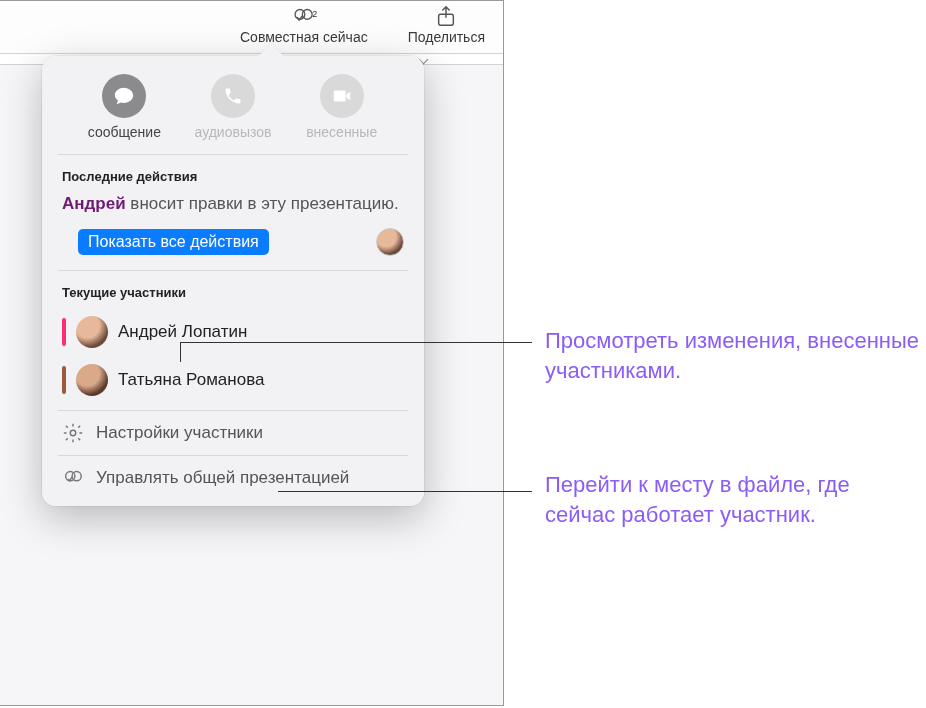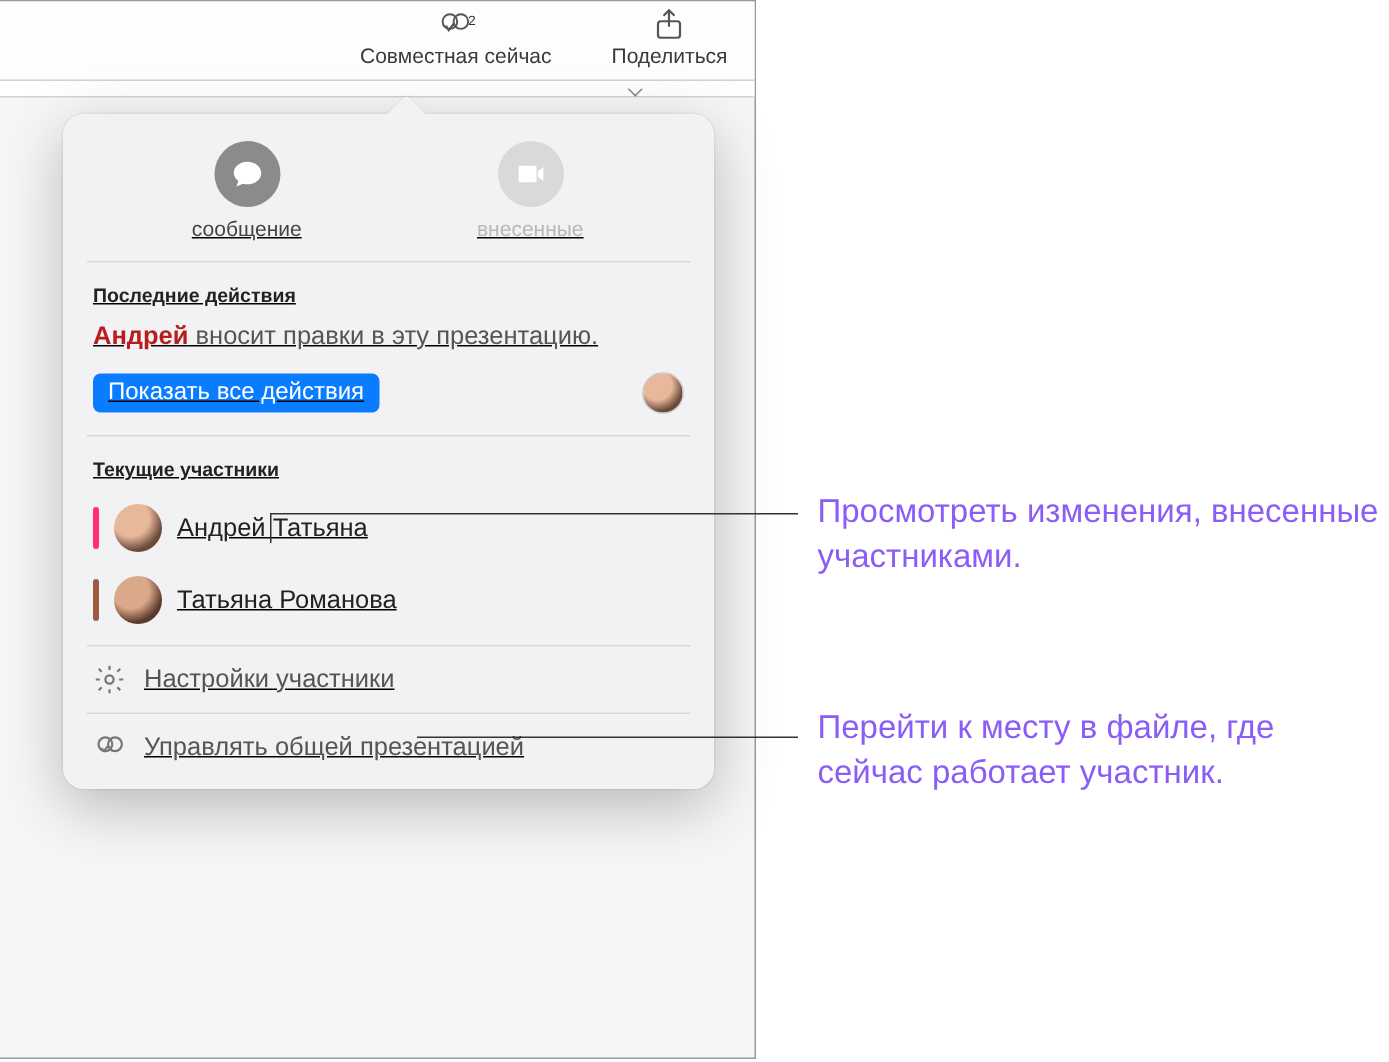--- a/index.html
+++ b/index.html
@@ -44,27 +44,26 @@
     position: relative;
   }
   .ruler-mark {
     position:absolute; bottom:1px; width:7px; height:7px;
     border-left:1px solid #888; border-bottom:1px solid #888;
     transform: rotate(-45deg);
     left: 420px;
   }
   .popover {
     position: absolute;
-    left: 42px; top: 76px;
-    width: 434px;
+    left: 42px; top: 56px;
+    width: 382px;
     background: rgba(242,242,244,0.98);
     border-radius: 14px;
     box-shadow: 0 12px 40px rgba(0,0,0,0.25), 0 0 0 1px rgba(0,0,0,0.05);
     padding: 14px 0 6px 0;
-    text-decoration: underline;
   }
   .popover::before {
     content:"";
     position:absolute;
     top:-9px; left:220px;
     width:18px; height:18px;
     background: rgba(242,242,244,0.98);
     transform: rotate(45deg);
     border-top-left-radius:3px;
     box-shadow: -1px -1px 1px rgba(0,0,0,0.04);
@@ -88,29 +87,30 @@
   .contact-btn.disabled .circle-icon { background:#d9d9da; color:#fff; }
   .sep { height:1px; background:#d8d8da; margin:0 16px; }
   .section-title {
     font-size:13px; font-weight:600; color:#222;
     padding: 14px 20px 8px 20px;
   }
   .activity-text {
     font-size:17px; color:#555; line-height:1.4;
     padding: 0 20px 10px 20px;
   }
-  .activity-text b { color:#b91c1c; font-weight:600; }
+  .activity-text b { color:#701a75; font-weight:600; }
   .show-all-row {
     display:flex; align-items:center; justify-content:space-between;
     padding: 2px 20px 14px 20px;
   }
   .show-all-btn {
     background:#0a7cff; color:#fff; font-size:16px;
     padding:4px 10px; border-radius:5px;
     display:inline-block;
+    margin-left:16px;
   }
   .mini-avatar {
     width:28px; height:28px; border-radius:50%;
     background: radial-gradient(circle at 35% 30%, #e8b89a 0 40%, #6b4a3a 70%);
     border:1px solid #ccc;
   }
   .participant-row {
     display:flex; align-items:center; gap:10px;
     padding: 8px 20px;
     font-size:17px; color:#222;
@@ -176,20 +176,28 @@
     <div class="contact-btn enabled">
       <div class="circle-icon">
         <svg width="22" height="22" viewBox="0 0 24 24" fill="#fff">
             <path d="M12 3C6.5 3 2 6.6 2 11c0 2.4 1.3 4.5 3.4 6L4 21l4.6-2c1.1.3 2.2.5 3.4.5 5.5 0 10-3.6 10-8S17.5 3 12 3z"></path>
           </svg>
       </div>
       <span>сообщение</span>
     </div>
     <div class="contact-btn disabled">
       <div class="circle-icon">
+        <svg width="20" height="20" viewBox="0 0 24 24" fill="#fff">
+            <path d="M6.6 10.8c1.4 2.8 3.8 5.1 6.6 6.6l2.2-2.2c.3-.3.7-.4 1-.3 1.1.4 2.4.6 3.6.6.6 0 1 .4 1 1V20c0 .6-.4 1-1 1C10.6 21 3 13.4 3 4c0-.6.4-1 1-1h3.5c.6 0 1 .4 1 1 0 1.2.2 2.5.6 3.6.1.4 0 .8-.3 1L6.6 10.8z"></path>
+          </svg>
+      </div>
+      <span>аудиовызов</span>
+    </div>
+    <div class="contact-btn disabled">
+      <div class="circle-icon">
         <svg width="22" height="22" viewBox="0 0 24 24" fill="#fff">
             <path d="M4 6h11c.6 0 1 .4 1 1v10c0 .6-.4 1-1 1H4c-.6 0-1-.4-1-1V7c0-.6.4-1 1-1zm13 4l4-3v10l-4-3v-4z"></path>
           </svg>
       </div>
       <span>внесенные</span>
     </div>
   </div>
 
   <div class="sep"></div>
 
@@ -202,21 +210,21 @@
     <span class="mini-avatar"></span>
   </div>
 
   <div class="sep"></div>
 
   <div class="section-title">Текущие участники</div>
 
   <div class="participant-row">
     <span class="color-bar pink"></span>
     <span class="avatar"></span>
-    <span>Андрей Татьяна</span>
+    <span>Андрей Лопатин</span>
   </div>
   <div class="participant-row">
     <span class="color-bar brown"></span>
     <span class="avatar alt"></span>
     <span>Татьяна Романова</span>
   </div>
 
   <div class="sep" style="margin-top:6px"></div>
 
   <div class="footer-row">

